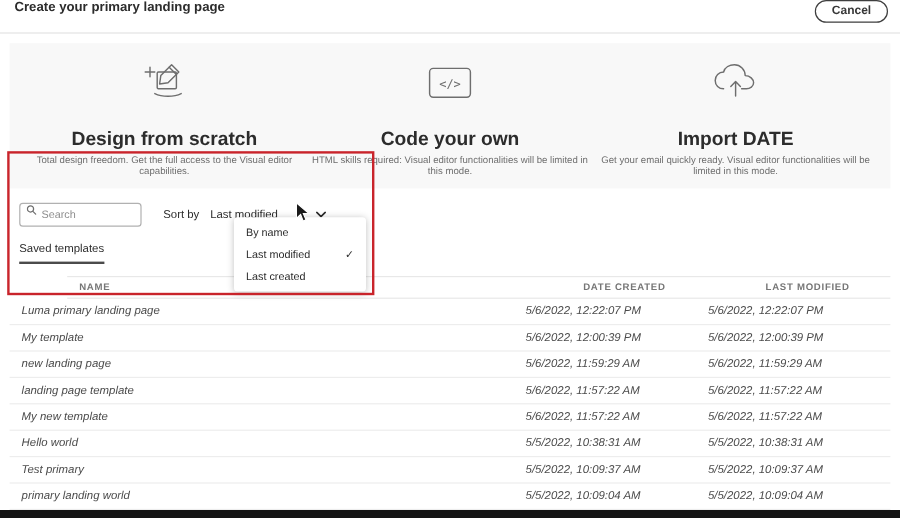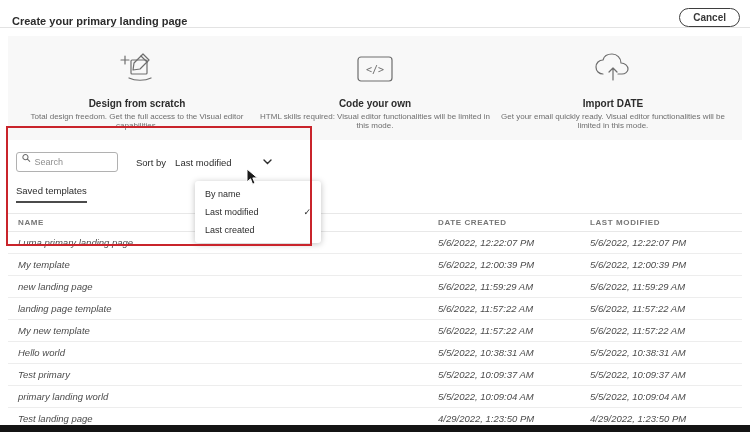--- a/index.html
+++ b/index.html
@@ -1,54 +1,54 @@
 <!DOCTYPE html>
 <html><head>
 <meta charset="utf-8">
 <style>
   * { margin:0; padding:0; box-sizing:border-box; }
   html,body { width:750px; height:432px; }
   body { font-family:"Liberation Sans", sans-serif; background:#ffffff; position:relative; overflow:hidden; }
   .page { position:relative; width:750px; height:432px; background:#fff; }
 
   
-  .topbar { height:28px; display:flex; align-items:flex-end; justify-content:space-between; padding:0 10px 0 12px; border-bottom:1px solid #e3e3e3; }
+  .topbar { height:28px; display:flex; align-items:flex-start; justify-content:space-between; padding:0 10px 0 12px; border-bottom:1px solid #e3e3e3; }
   .page-title { font-size:11px; font-weight:700; color:#2c2c2c; }
   .cancel-btn { font-family:inherit; font-size:10px; font-weight:700; color:#383838; background:#fff; border:1.6px solid #3e3e3e; border-radius:13px; padding:3px 13px; cursor:pointer; }
 
   
   .options-panel { margin:8px 8px 0; background:#f8f8f8; display:flex; padding:12px 10px 10px; }
   .option { flex:1; text-align:center; cursor:pointer; }
   .option .icon-wrap { height:36px; display:flex; align-items:flex-end; justify-content:center; }
-  .option .opt-title { font-size:10px; font-weight:700; color:#2c2c2c; margin-top:14px; }
+  .option .opt-title { font-size:16px; font-weight:700; color:#2c2c2c; margin-top:24px; }
   .option .opt-desc { font-size:8px; color:#6e6e6e; margin-top:3px; }
 
   
   .copy-section { margin:10px 8px 0; position:relative; }
   .copy-title { font-size:11px; font-weight:700; color:#2c2c2c; margin:6px 0 0 8px; }
   .controls-row { display:flex; align-items:center; margin:12px 0 0 8px; }
   .search-box { width:102px; height:20px; border:1px solid #b1b1b1; border-radius:3px; background:#fff; display:flex; padding:0 5px; gap:4px; }
   .search-box input { border:none; outline:none; width:100%; font-family:inherit; font-size:9px; color:#2c2c2c; background:transparent; }
   .search-box input::placeholder { color:#8e8e8e; }
   .sort-wrap { display:flex; align-items:center; margin-left:18px; gap:9px; }
   .sort-label { font-size:9.5px; color:#2c2c2c; }
   .picker { display:flex; align-items:center; justify-content:space-between; width:97px; cursor:pointer; }
   .picker-value { font-size:9.5px; color:#2c2c2c; }
 
   .tab { display:inline-block; margin:13px 0 0 8px; font-size:9.5px; color:#2c2c2c; padding-bottom:5px; border-bottom:2px solid #4b4b4b; cursor:pointer; }
 
   
   .tbl { margin-top:10px; }
   .t-head, .t-row { display:grid; grid-template-columns:420px 152px 1fr; padding-left:10px; }
   .t-head { border-top:1px solid #e8e8e8; border-bottom:1px solid #e8e8e8; padding-top:4px; padding-bottom:4px;
-            font-size:8px; font-weight:700; letter-spacing:.6px; color:#767676; }
+            font-size:8px; font-weight:700; letter-spacing:.6px; color:#767676;margin-left:48px; }
   .t-row { padding-top:5px; padding-bottom:5px; border-bottom:1px solid #ededed; font-size:9.5px; color:#4b4b4b; cursor:pointer;font-style:italic; }
 
   
-  .dropdown { position:absolute; left:195px; top:181px; width:126px; background:#fff; border-radius:3px;
+  .dropdown { position:absolute; left:195px; top:181px; width:110px; background:#fff; border-radius:3px;
               box-shadow:0 1px 6px rgba(0,0,0,.25); padding:4px 0; z-index:40; }
   .dd-item { display:flex; align-items:center; justify-content:space-between; padding:4px 10px; font-size:9px; color:#2c2c2c; cursor:pointer; }
   .dd-item .check { font-size:9px; color:#2c2c2c; }
 
   
   .annotation { position:absolute; left:6px; top:126px; width:306px; height:120px; border:2px solid #c9242b; z-index:50; pointer-events:none; }
 
   
   .cursor { position:absolute; left:246px; top:168px; z-index:60; pointer-events:none; }
 

